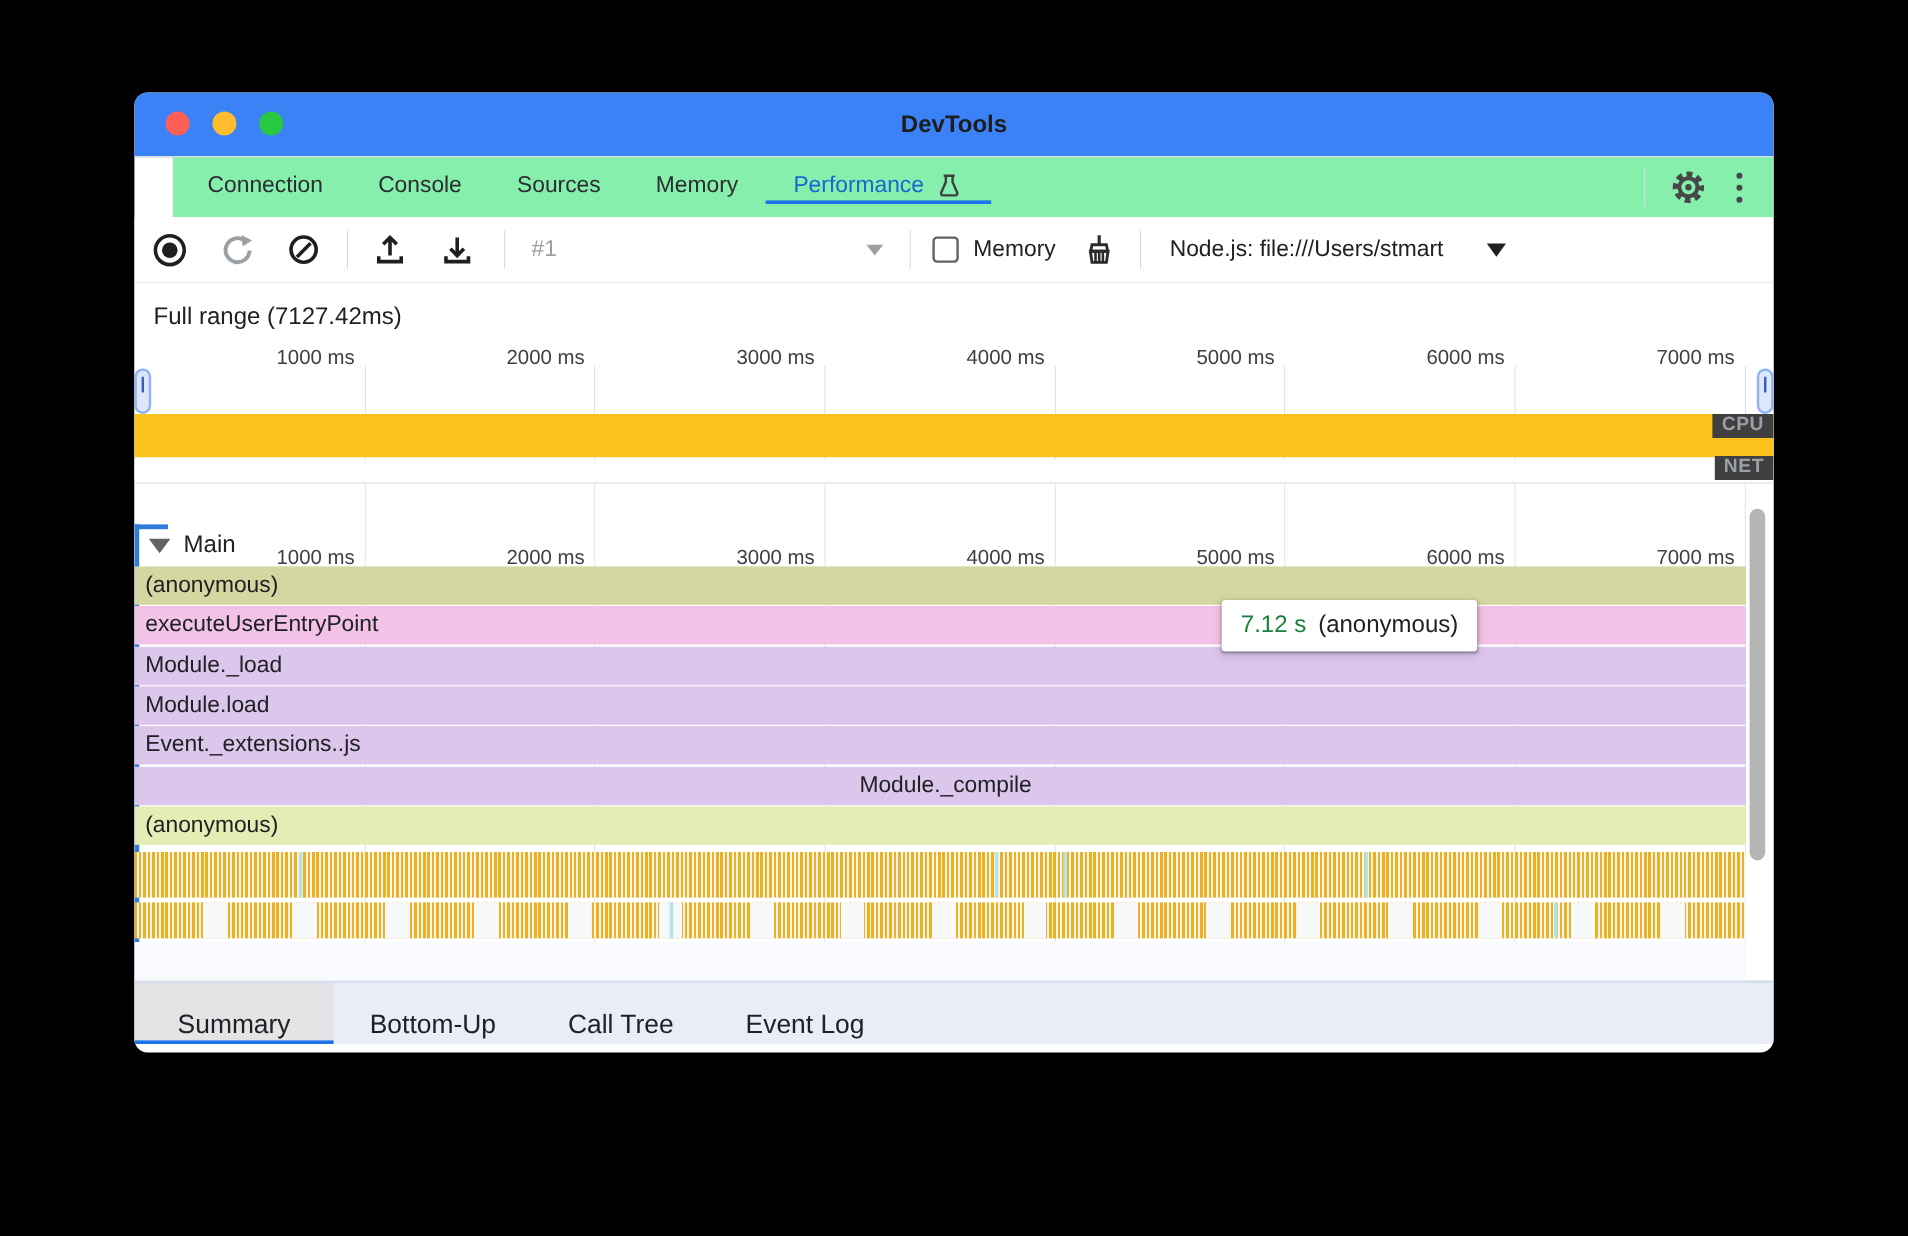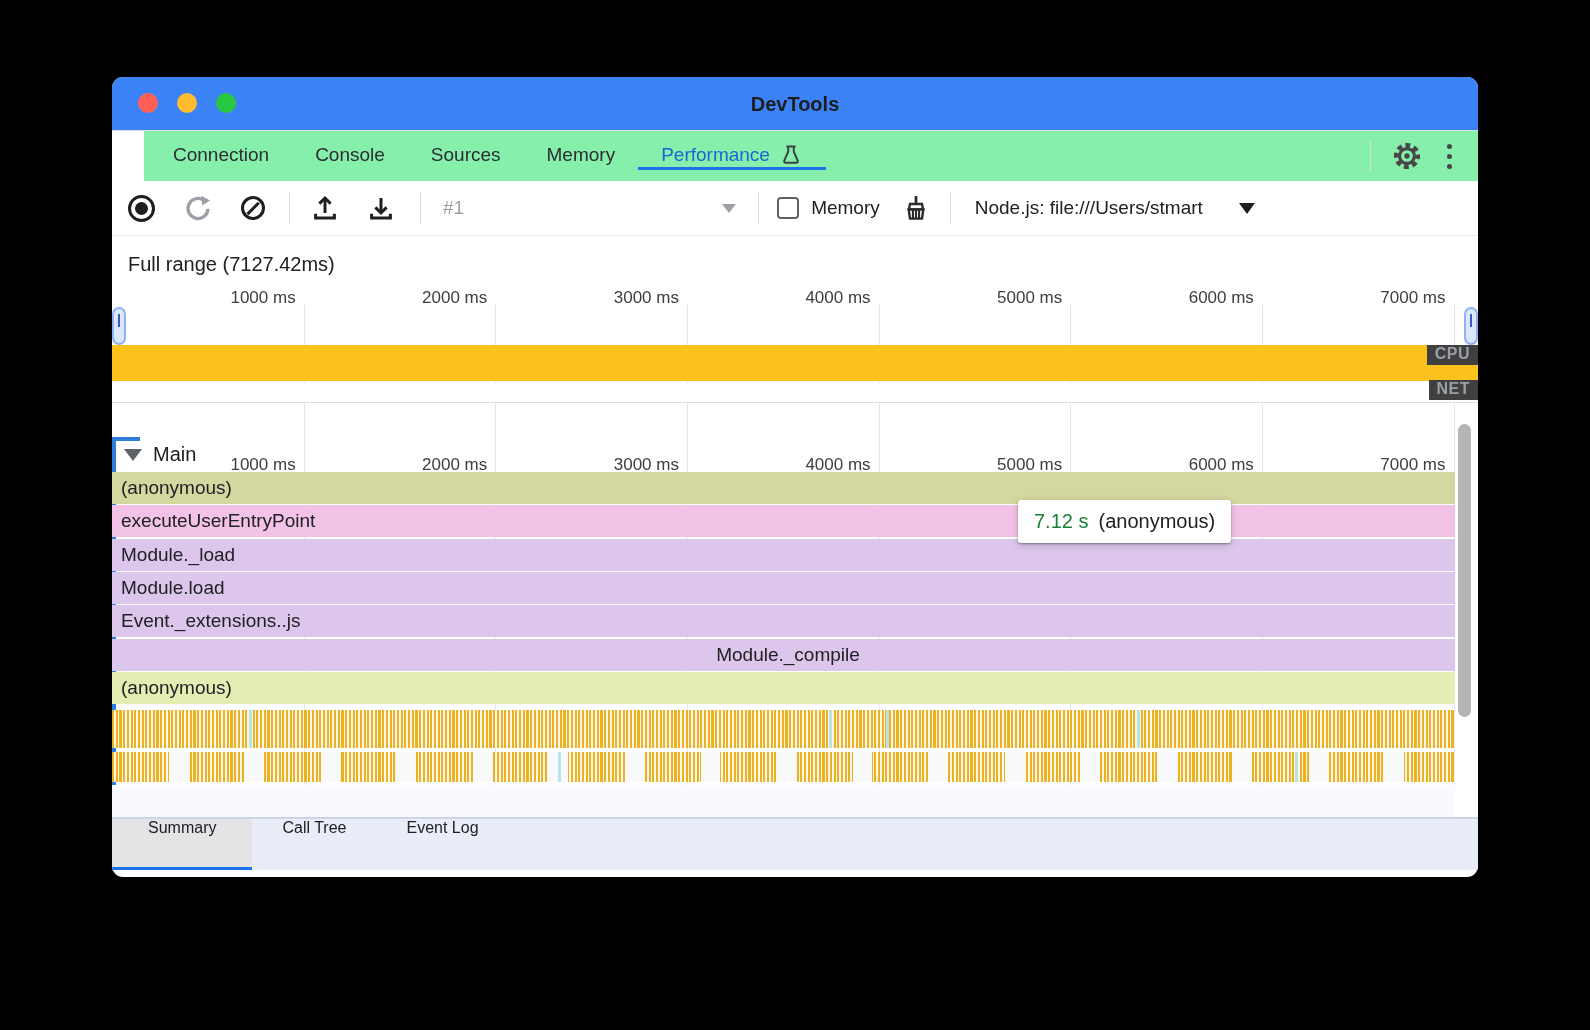--- a/index.html
+++ b/index.html
@@ -79,21 +79,21 @@
   #tooltip{position:absolute;left:906px;top:97px;height:43px;background:#fff;border-radius:3px;
     box-shadow:0 1px 2px rgba(0,0,0,.35),0 2px 8px rgba(0,0,0,.18);
     display:flex;align-items:center;gap:10px;padding:0 16px;font-size:20px;white-space:nowrap;}
   #tooltip .dur{color:#188038;}
   #tooltip .nm{color:#202124;}
   #scrollbar{position:absolute;left:1346px;top:21px;width:13px;height:293px;background:#b5b5b5;border-radius:7px;}
 
   
   #bottombar{position:absolute;left:0;top:741px;width:100%;height:52px;background:#e9edf8;
     border-top:1px solid #cfd6e8;display:flex;align-items:stretch;}
-  .btab{display:flex;align-items:flex-start;padding:0 30px;font-size:16px;color:#202124;
+  .btab{display:flex;align-items:flex-end;padding:0 30px;font-size:22px;color:#202124;
     border-bottom:3px solid transparent;}
   .btab.active{background:#e4e4e7;border-bottom-color:#1a73e8;padding:0 36px;}
 
   svg.icon{display:block;}
 </style>
 </head>
 <body>
 
 <div id="window">
 
@@ -281,19 +281,22 @@
     </div>
 
     <div id="scrollbar"></div>
   </div>
 
   <div id="bottombar">
     <div class="btab active">
         <span>Summary</span>
       </div>
     <div class="btab">
+        <span>Bottom-Up</span>
+      </div>
+    <div class="btab">
         <span>Call Tree</span>
       </div>
     <div class="btab">
         <span>Event Log</span>
       </div>
   </div>
 </div>
 
 </body></html>

